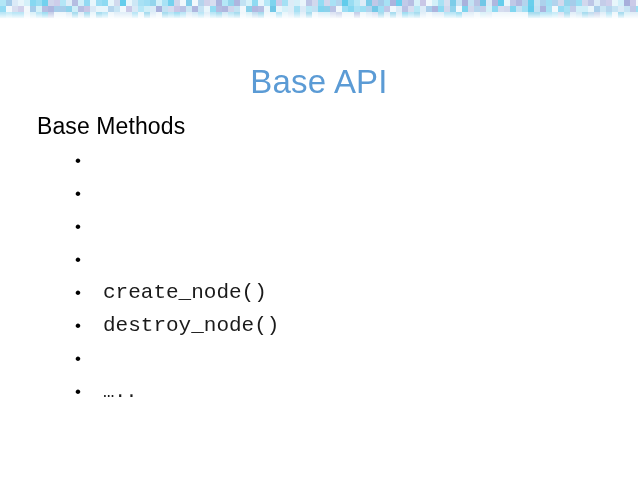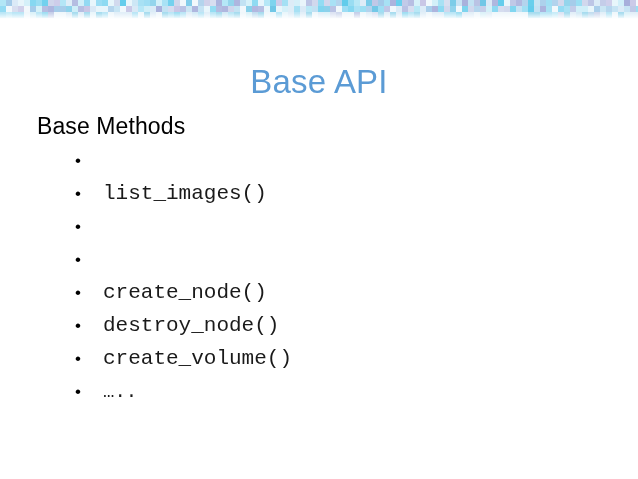--- a/index.html
+++ b/index.html
@@ -137,24 +137,24 @@
   <div class="mosaic-fade"></div>
 
   <div class="slide-title">Base API</div>
 
   <div class="body-block">
 
     <div class="section-heading">Base Methods</div>
 
     <ul class="method-list" id="method-list">
         <li class="method-item"><span class="method-bullet">•</span></li>
-        <li class="method-item"><span class="method-bullet">•</span><span class="method-label">list_images()</span></li>
+        <li class="method-item"><span class="method-bullet">•</span></li>
         <li class="method-item"><span class="method-bullet">•</span></li>
         <li class="method-item"><span class="method-bullet">•</span></li>
         <li class="method-item"><span class="method-bullet">•</span><span class="method-label">create_node()</span></li>
         <li class="method-item"><span class="method-bullet">•</span><span class="method-label">destroy_node()</span></li>
-        <li class="method-item"><span class="method-bullet">•</span><span class="method-label">create_volume()</span></li>
+        <li class="method-item"><span class="method-bullet">•</span></li>
         <li class="method-item is-ellipsis"><span class="method-bullet">•</span><span class="method-label">…..</span></li>
       </ul>
 
   </div>
 
 </div>
 
 </body></html>

